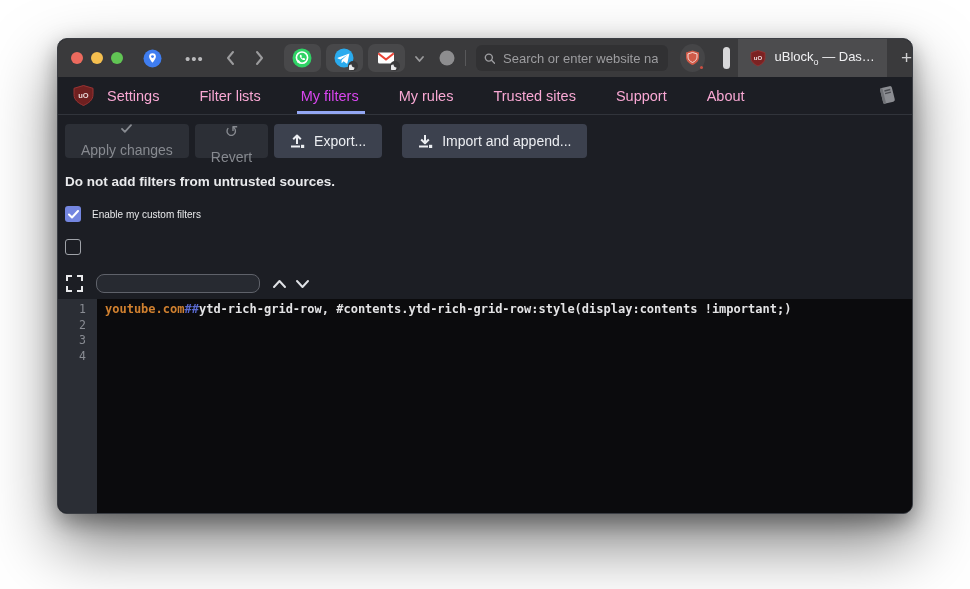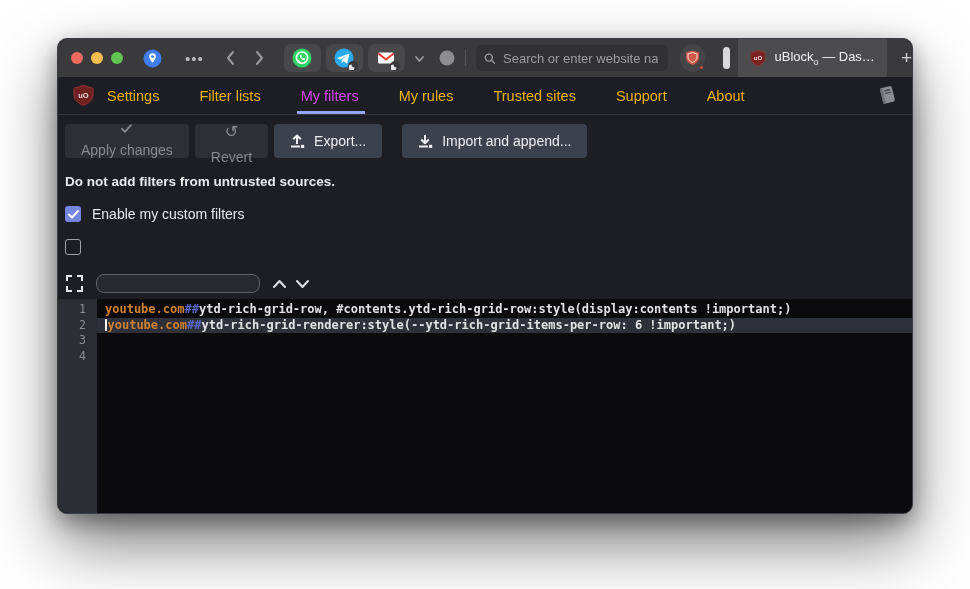--- a/index.html
+++ b/index.html
@@ -35,40 +35,40 @@
   .browtab{height:28px;border-radius:7px;background:#4c4c4e;margin-left:8px;display:flex;
     align-items:center;padding:15px 12px;gap:8px;}
   .browtab .ttl{color:#f0f0f2;font-size:13px;white-space:nowrap;}
   .browtab sub{font-size:9px;}
   .plus{color:#cfcfd1;font-size:19px;margin-left:14px;font-weight:300;}
   
   .dash{position:absolute;top:38px;left:0;right:0;bottom:0;display:flex;flex-direction:column;background:#1c1e24;}
   .tabrow{height:37px;display:flex;align-items:stretch;border-bottom:1px solid #31343b;position:relative;flex:none;}
   .dlogo{align-self:center;margin-left:15px;}
   .dtabs{display:flex;gap:40px;margin-left:13px;}
-  .dtab{display:flex;align-items:center;color:#eab308;font-size:14.5px;position:relative;cursor:default;}
+  .dtab{display:flex;align-items:center;color:#f9a8d4;font-size:14.5px;position:relative;cursor:default;}
   .dtab.active{color:#d946ef;}
   .dtab.active::after{content:"";position:absolute;left:-4px;right:-6px;bottom:0;height:3px;background:#93a7f3;}
   .bookic{position:absolute;right:14px;top:7px;}
   
   .btnrow{display:flex;margin:9px 0 0 7px;flex:none;}
   .btn{height:34px;border-radius:4px;display:flex;align-items:center;gap:9px;padding:0 16px;
     font-size:14px;border:none;font-family:inherit;}
   .btn.disabled{background:#2c2f36;color:#878a90;flex-direction:column;}
   .btn.enabled{background:#3c414e;color:#eceef2;}
   .btn + .btn{margin-left:6px;}
   .btn.gap{margin-left:20px;}
   .revglyph{font-family:"DejaVu Sans",sans-serif;font-size:16px;line-height:1;}
   .warn{margin:16px 0 0 7px;font-size:13.5px;font-weight:bold;color:#e9eaec;flex:none;}
   .cbrow{display:flex;align-items:center;gap:11px;margin:17px 0 0 7px;flex:none;}
   .cbox{width:16px;height:16px;border-radius:3px;box-sizing:border-box;display:flex;
     align-items:center;justify-content:center;}
   .cbox.checked{background:#7486e0;}
   .cbox.empty{border:1.5px solid #a0a3a9;background:transparent;}
-  .cblabel{color:#e8e9eb;font-size:14px;}
+  .cblabel{color:#e8e9eb;font-size:10px;}
   
   .edbar{display:flex;align-items:center;margin:19px 0 6px 7px;flex:none;}
   .edsearch{width:146px;height:17px;margin-left:12px;background:#272a31;border:1px solid #5f626a;
     border-radius:8px;color:#d7d8db;font-size:12px;padding:0 8px;outline:none;
     font-family:"Liberation Sans",sans-serif;}
   .edchev{margin-left:12px;display:flex;gap:8px;align-items:center;}
   
   .editor{flex:1;display:flex;font-family:"DejaVu Sans Mono","Liberation Mono",monospace;
     font-weight:bold;font-size:12px;line-height:15.5px;overflow:hidden;}
   .gutter{width:39px;flex:none;background:#2b2e35;color:#898c93;text-align:right;
@@ -280,21 +280,20 @@
 
       <div class="editor">
         <div class="gutter">
           <div>1</div>
           <div>2</div>
           <div>3</div>
           <div>4</div>
         </div>
         <div class="codearea">
           <div class="cline"><span class="tok-dom">youtube.com</span><span class="tok-sep">##</span><span>ytd-rich-grid-row, #contents.ytd-rich-grid-row:style(display:contents !important;)</span></div>
-          <div class="cline active"><span class="cursor"></span><span class="tok-dom">youtube.com</span><span class="tok-sep">##</span><span>ytd-rich-grid-renderer:style(--ytd-rich-grid-items-per-row: 6 !important;)</span></div>
           <div class="cline"><span></span></div>
           <div class="cline"><span></span></div>
         </div>
       </div>
 
     </div>
   </div>
 </div>
 
 </body></html>

